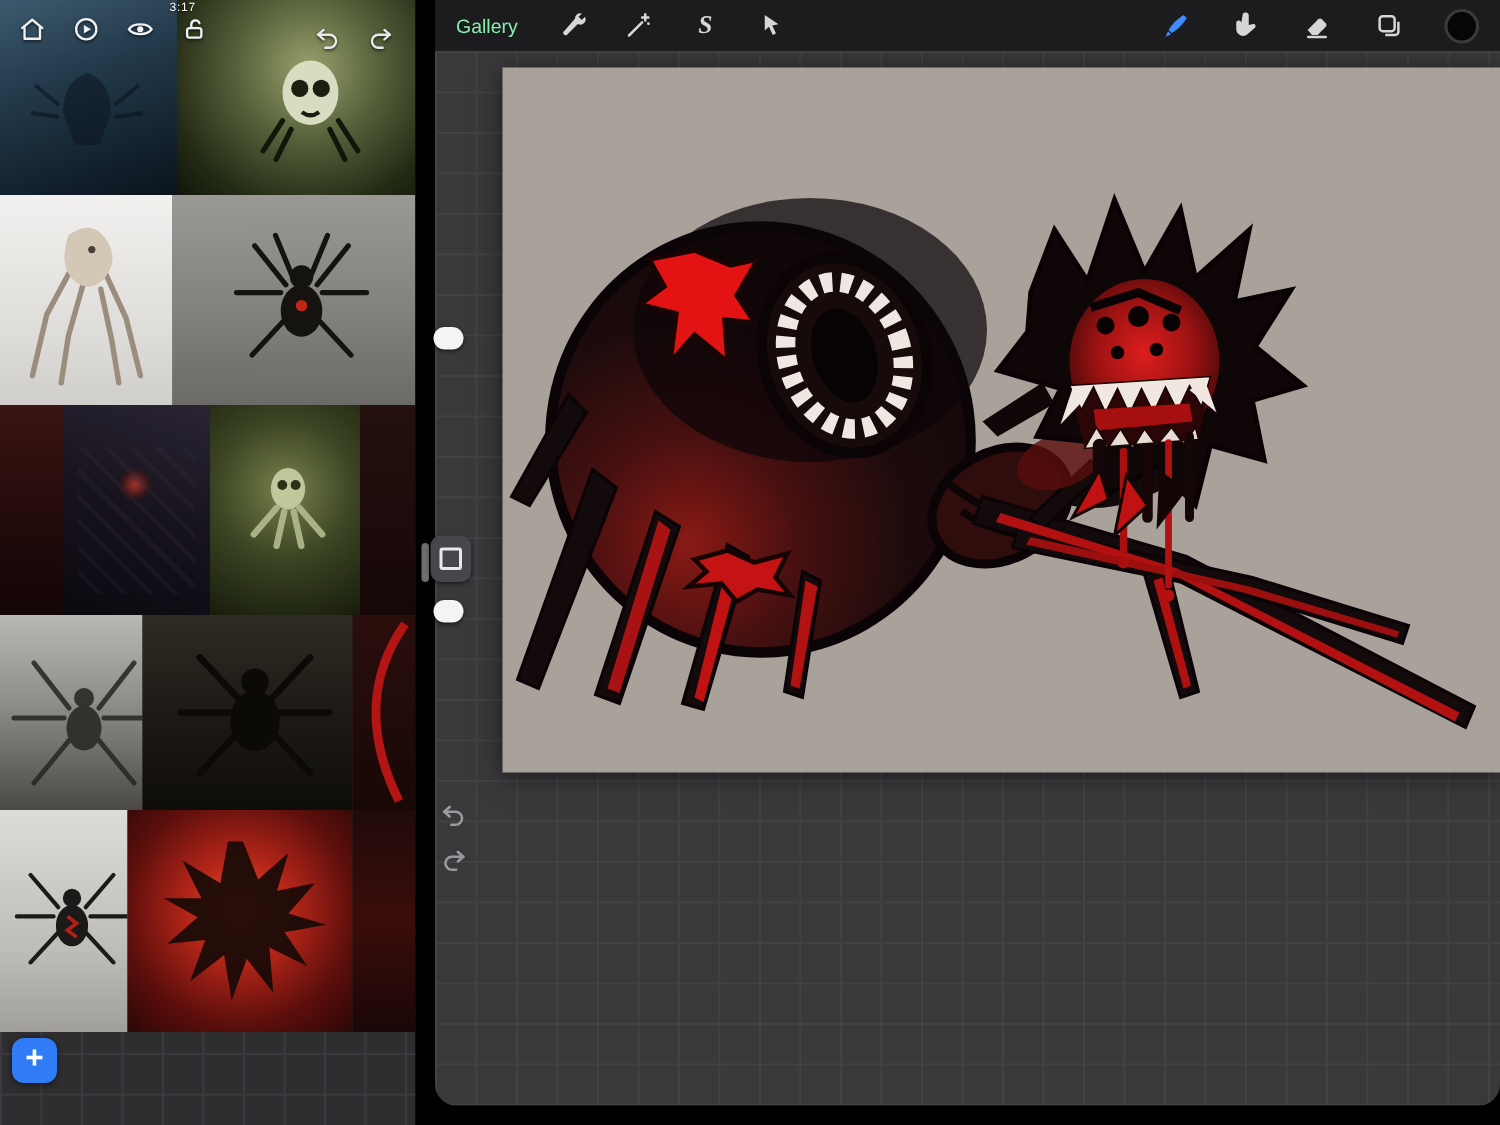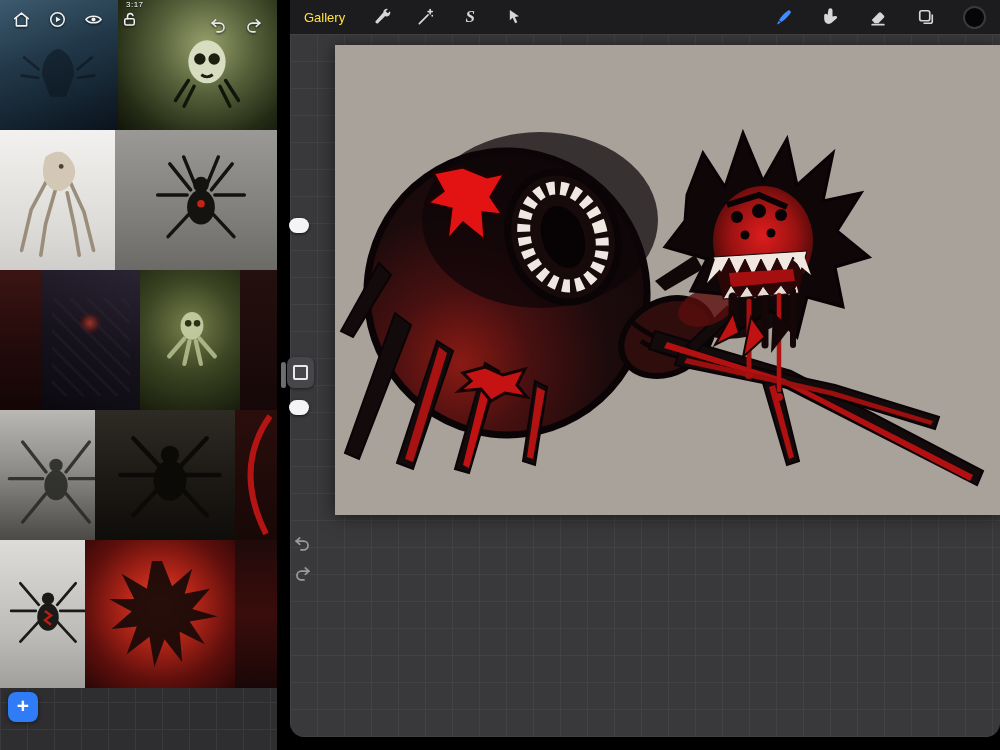--- a/index.html
+++ b/index.html
@@ -30,33 +30,33 @@
   .t-d3{left:235px;top:410px;width:42px;height:130px;background:linear-gradient(180deg,#2a0e0c,#180806);}
   .t-e1{left:0;top:540px;width:85px;height:148px;background:linear-gradient(180deg,#dddcd8,#bcbbb7 65%,#a09f9b);}
   .t-e2{left:85px;top:540px;width:150px;height:148px;background:radial-gradient(circle at 50% 45%,#e8492a 0%,#b32518 32%,#5e0f0c 68%,#2a0706 100%);}
   .t-e3{left:235px;top:540px;width:42px;height:148px;background:linear-gradient(180deg,#200a0a,#3a0d0b 50%,#1a0707);}
 
   .lt-icons{position:absolute;top:10px;left:12px;display:flex;gap:17px;z-index:6;color:#eef0f2;}
   .lt-icons .icn,.lt-undo .icn{width:19px;height:19px;display:flex;align-items:center;justify-content:center;
     filter:drop-shadow(0 1px 1px rgba(0,0,0,.7));}
   .lt-undo{position:absolute;top:16px;right:14px;display:flex;gap:16px;z-index:6;color:#e8e8ea;}
   .icn svg{width:100%;height:100%;}
-  .status-time{position:absolute;top:0;left:126px;z-index:7;color:#fff;font-size:8px;letter-spacing:.5px;
+  .status-time{position:absolute;top:0;left:113px;z-index:7;color:#fff;font-size:8px;letter-spacing:.5px;
     text-shadow:0 1px 1px rgba(0,0,0,.8);}
   .add-btn{position:absolute;left:8px;top:692px;width:30px;height:30px;border-radius:8px;background:#2f7cf6;z-index:6;
     color:#fff;font-size:21px;line-height:28px;text-align:center;font-weight:bold;box-shadow:0 1px 4px rgba(0,0,0,.5);}
 
   
   .divider{position:relative;width:13px;flex:0 0 13px;background:#000;}
   .divider .handle{position:absolute;left:4px;top:362px;width:5px;height:26px;border-radius:3px;background:#6e6e72;}
 
   
   .procreate{position:relative;flex:1;height:750px;background:#000;}
   .topbar{position:relative;z-index:5;height:34px;background:#1c1c1e;display:flex;align-items:center;padding:0 14px;gap:22px;}
-  .gallery-label{color:#fde047;font-size:13px;margin-right:4px;}
+  .gallery-label{color:#86efac;font-size:13px;margin-right:4px;}
   .ticon{width:22px;height:22px;display:flex;align-items:center;justify-content:center;color:#d6d6d8;}
   .ticon svg{width:20px;height:20px;}
   .sel-s{font-family:"Liberation Serif",serif;font-style:italic;font-size:17px;font-weight:bold;}
   .right-tools{margin-left:auto;display:flex;align-items:center;gap:26px;}
   .color-swatch{width:23px;height:23px;border-radius:50%;background:#060606;border:2px solid #3a3a3d;box-sizing:border-box;}
 
   .workspace{position:absolute;top:34px;left:0;right:0;bottom:13px;overflow:hidden;border-radius:0 0 14px 14px;
     background-color:#39393c;
     background-image:linear-gradient(#424245 1px,transparent 1px),linear-gradient(90deg,#424245 1px,transparent 1px);
     background-size:27px 27px;}

